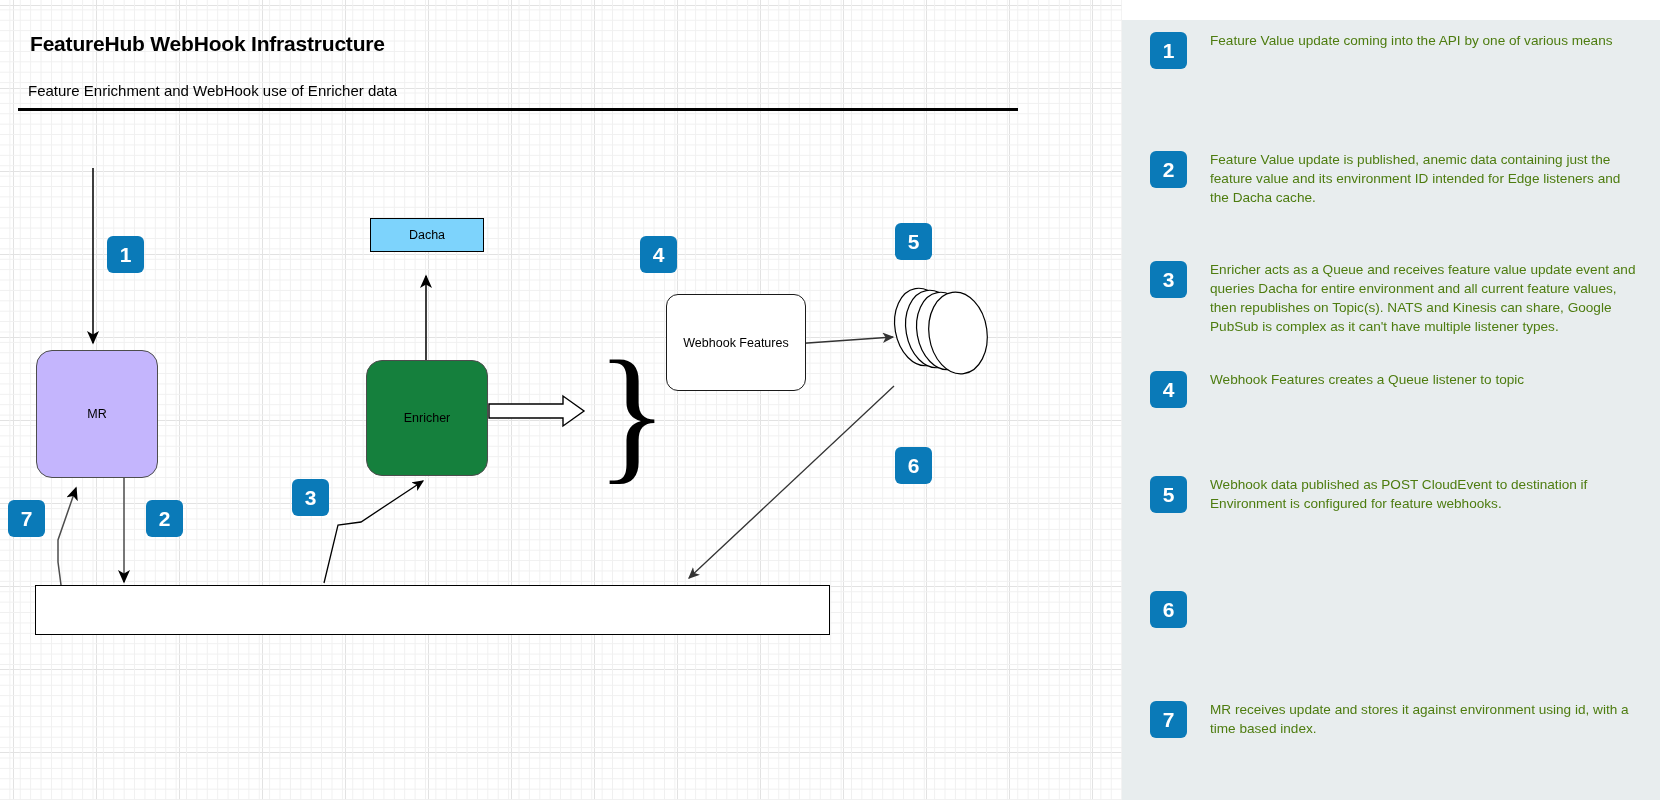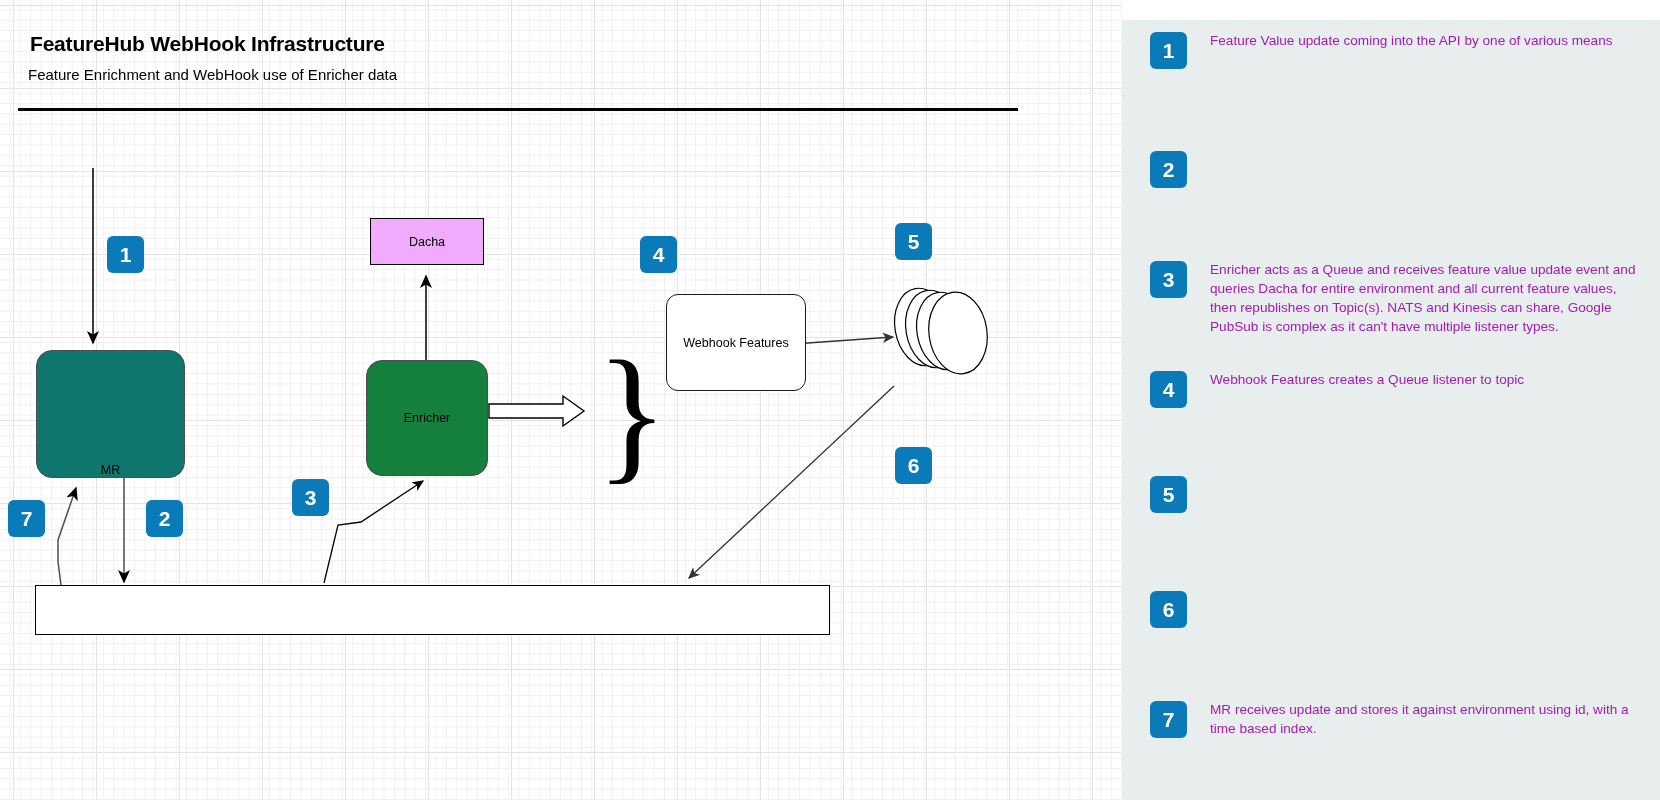--- a/index.html
+++ b/index.html
@@ -42,21 +42,21 @@
     position: absolute;
     left: 30px; top: 32px;
     font-size: 21px;
     font-weight: bold;
     color: #000000;
     letter-spacing: -0.2px;
     white-space: nowrap;
   }
   .page-subtitle {
     position: absolute;
-    left: 28px; top: 66px;
+    left: 28px; top: 82px;
     font-size: 15px;
     color: #000000;
     white-space: nowrap;
   }
   .title-rule {
     position: absolute;
     left: 18px; top: 108px;
     width: 1000px;
     height: 3px;
     background: #000000;
@@ -68,30 +68,29 @@
     box-sizing: border-box;
     display: flex;
     align-items: center;
     justify-content: center;
     font-size: 12.5px;
     color: #000000;
     text-align: center;
   }
   .node-mr {
     left: 36px; top: 350px;
-    width: 149px; height: 128px;
-    background: #0f766e;
+    width: 122px; height: 128px;
+    background: #c4b5fd;
     border: 1.5px solid #4d4d4d;
     border-radius: 16px;
-    align-items: flex-end;
   }
   .node-dacha {
     left: 370px; top: 218px;
-    width: 114px; height: 47px;
-    background: #f0abfc;
+    width: 114px; height: 34px;
+    background: #7dd3fc;
     border: 1.5px solid #000000;
     justify-content: center;
   }
   .node-enricher {
     left: 366px; top: 360px;
     width: 122px; height: 116px;
     background: #15803d;
     border: 1.5px solid #4d4d4d;
     border-radius: 16px;
   }
@@ -189,21 +188,21 @@
     font-weight: bold;
     display: flex;
     align-items: center;
     justify-content: center;
     margin-top: 1px;
   }
   .legend-text {
     margin-left: 23px;
     font-size: 13.6px;
     line-height: 19px;
-    color: #a21caf;
+    color: #4d7c0f;
     max-width: 428px;
   }
   .li1 { top: 11px; }
   .li2 { top: 130px; }
   .li3 { top: 240px; }
   .li4 { top: 350px; }
   .li5 { top: 455px; }
   .li6 { top: 570px; }
   .li7 { top: 680px; }
 </style>
@@ -288,34 +287,36 @@
 
   <div id="legend">
 
     <div class="legend-item li1">
       <div class="legend-badge">1</div>
       <div class="legend-text">Feature Value update coming into the API by one of various means</div>
     </div>
 
     <div class="legend-item li2">
       <div class="legend-badge">2</div>
+      <div class="legend-text">Feature Value update is published, anemic data containing just the feature value and its environment ID intended for Edge listeners and the Dacha cache.</div>
     </div>
 
     <div class="legend-item li3">
       <div class="legend-badge">3</div>
       <div class="legend-text">Enricher acts as a Queue and receives feature value update event and queries Dacha for entire environment and all current feature values, then republishes on Topic(s). NATS and Kinesis can share, Google PubSub is complex as it can't have multiple listener types.</div>
     </div>
 
     <div class="legend-item li4">
       <div class="legend-badge">4</div>
       <div class="legend-text">Webhook Features creates a Queue listener to topic</div>
     </div>
 
     <div class="legend-item li5">
       <div class="legend-badge">5</div>
+      <div class="legend-text">Webhook data published as POST CloudEvent to destination if Environment is configured for feature webhooks.</div>
     </div>
 
     <div class="legend-item li6">
       <div class="legend-badge">6</div>
     </div>
 
     <div class="legend-item li7">
       <div class="legend-badge">7</div>
       <div class="legend-text">MR receives update and stores it against environment using id, with a time based index.</div>
     </div>

